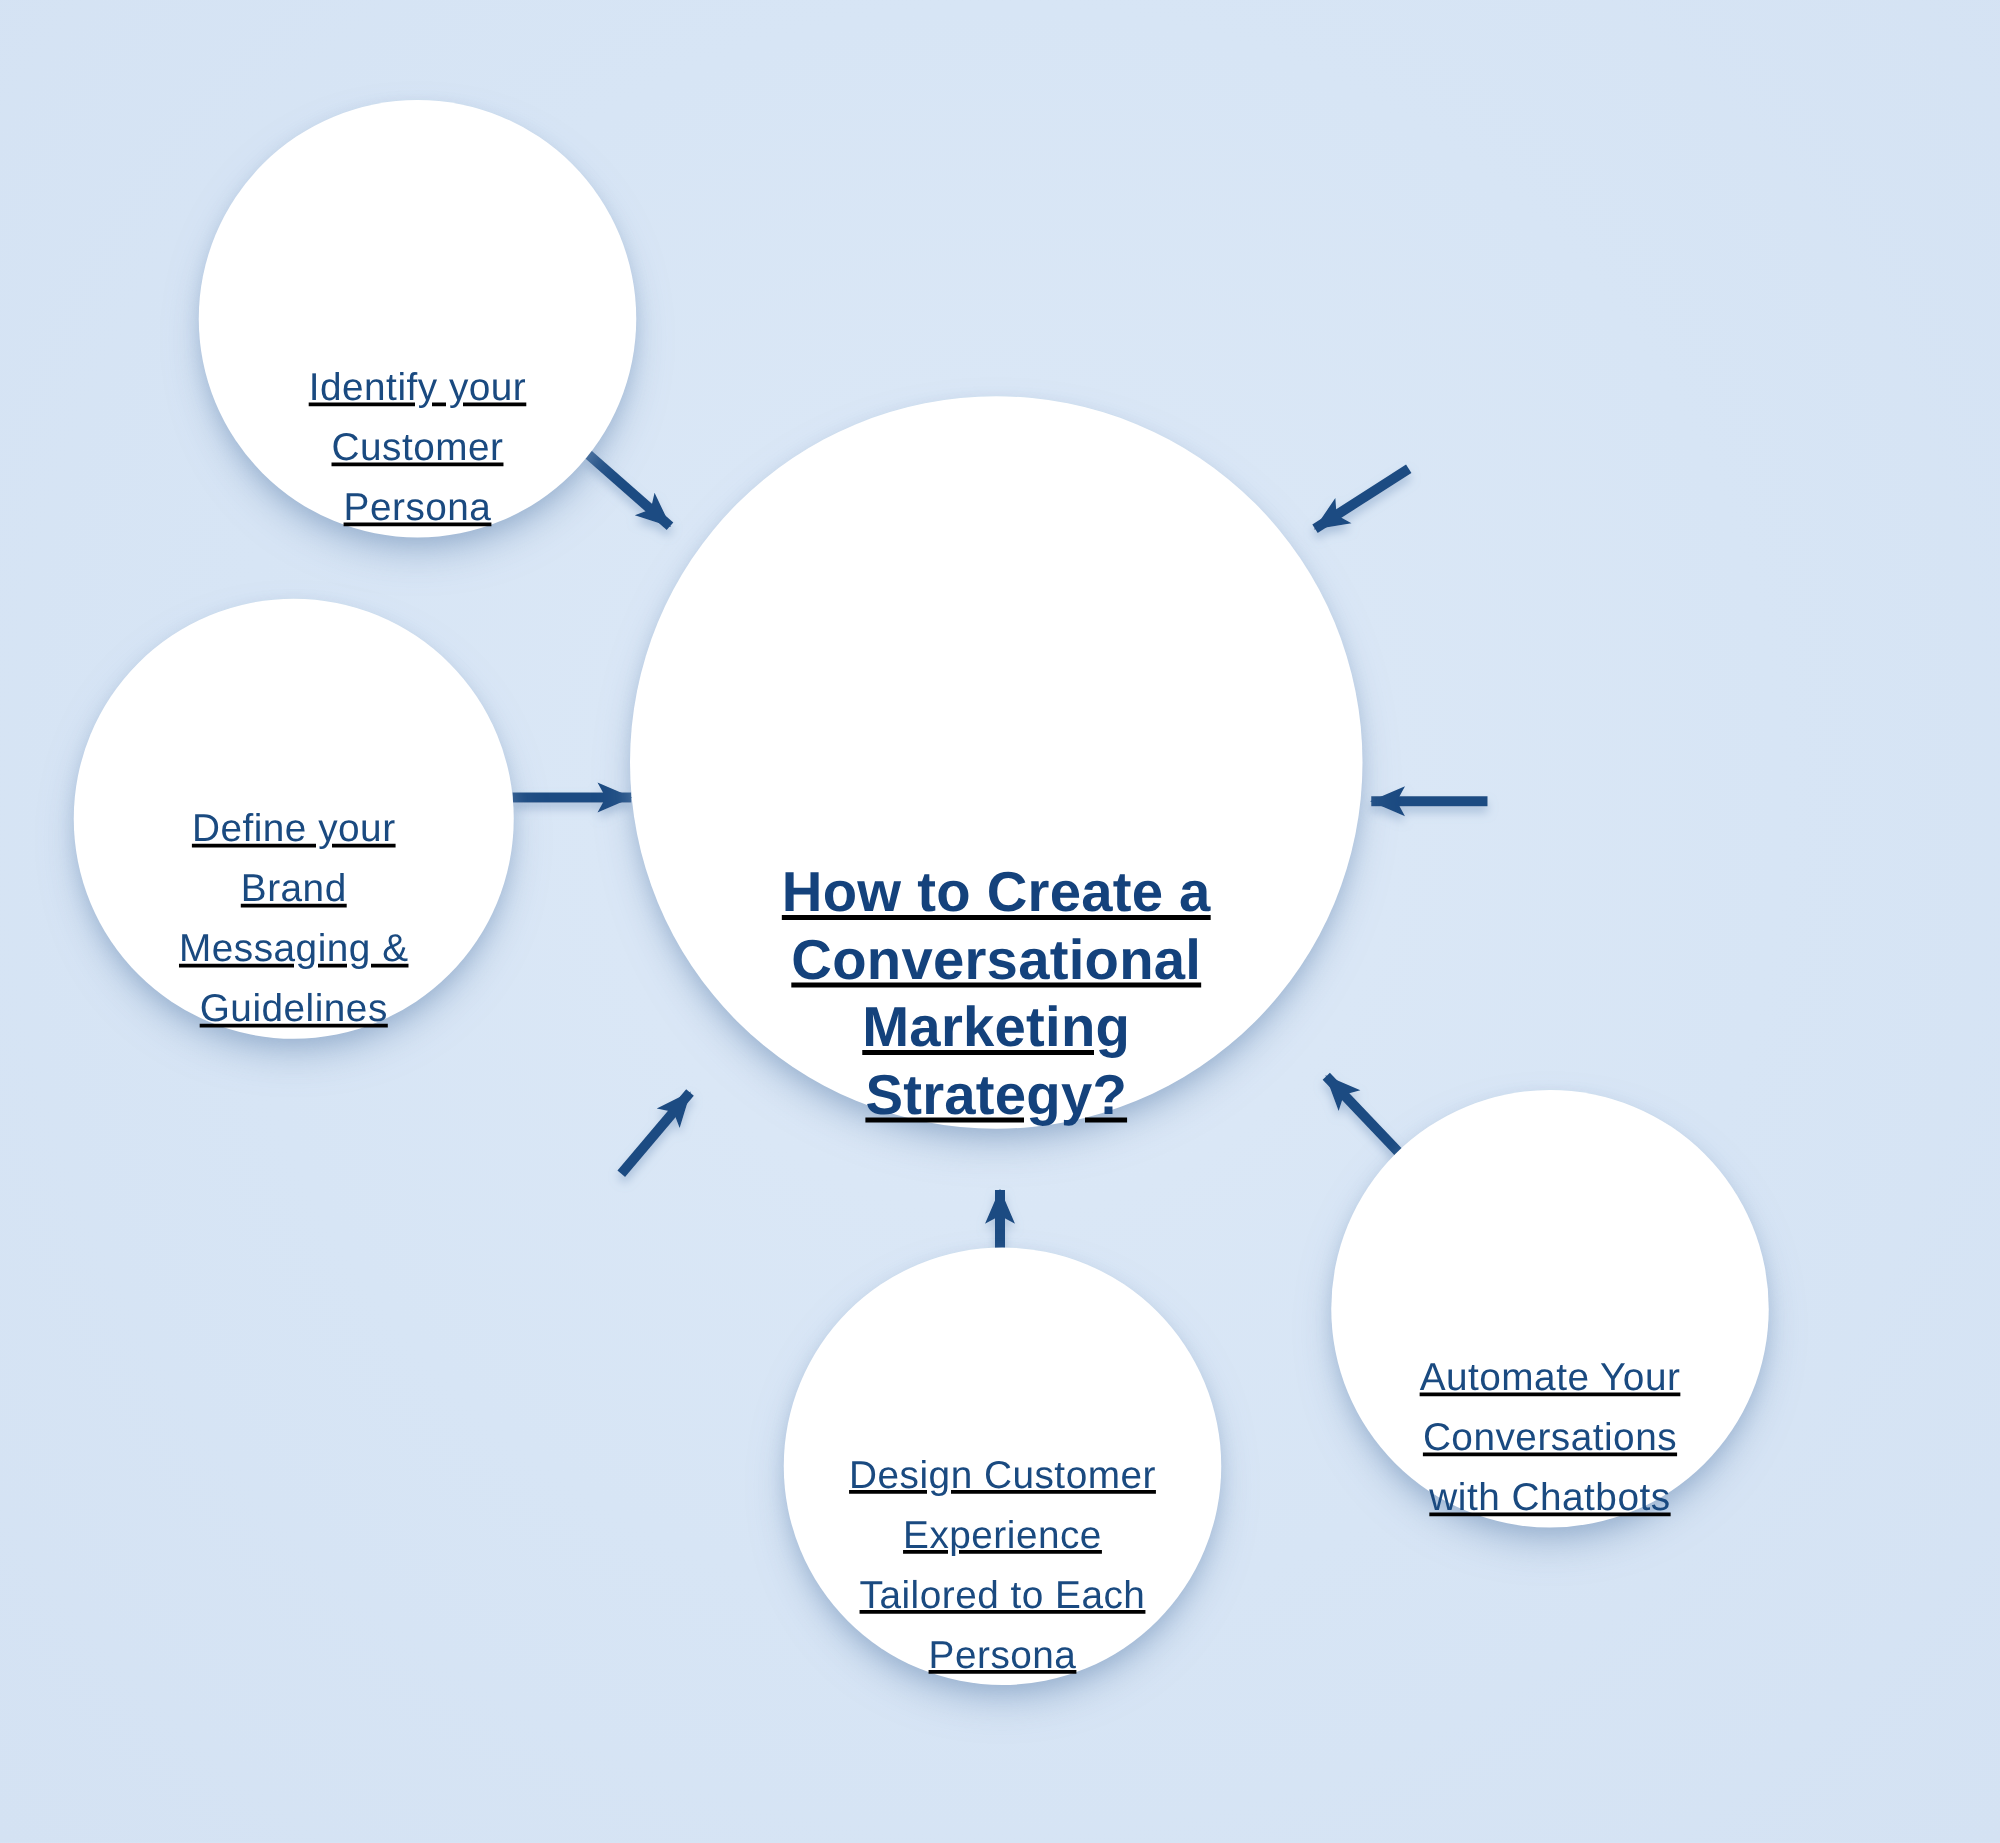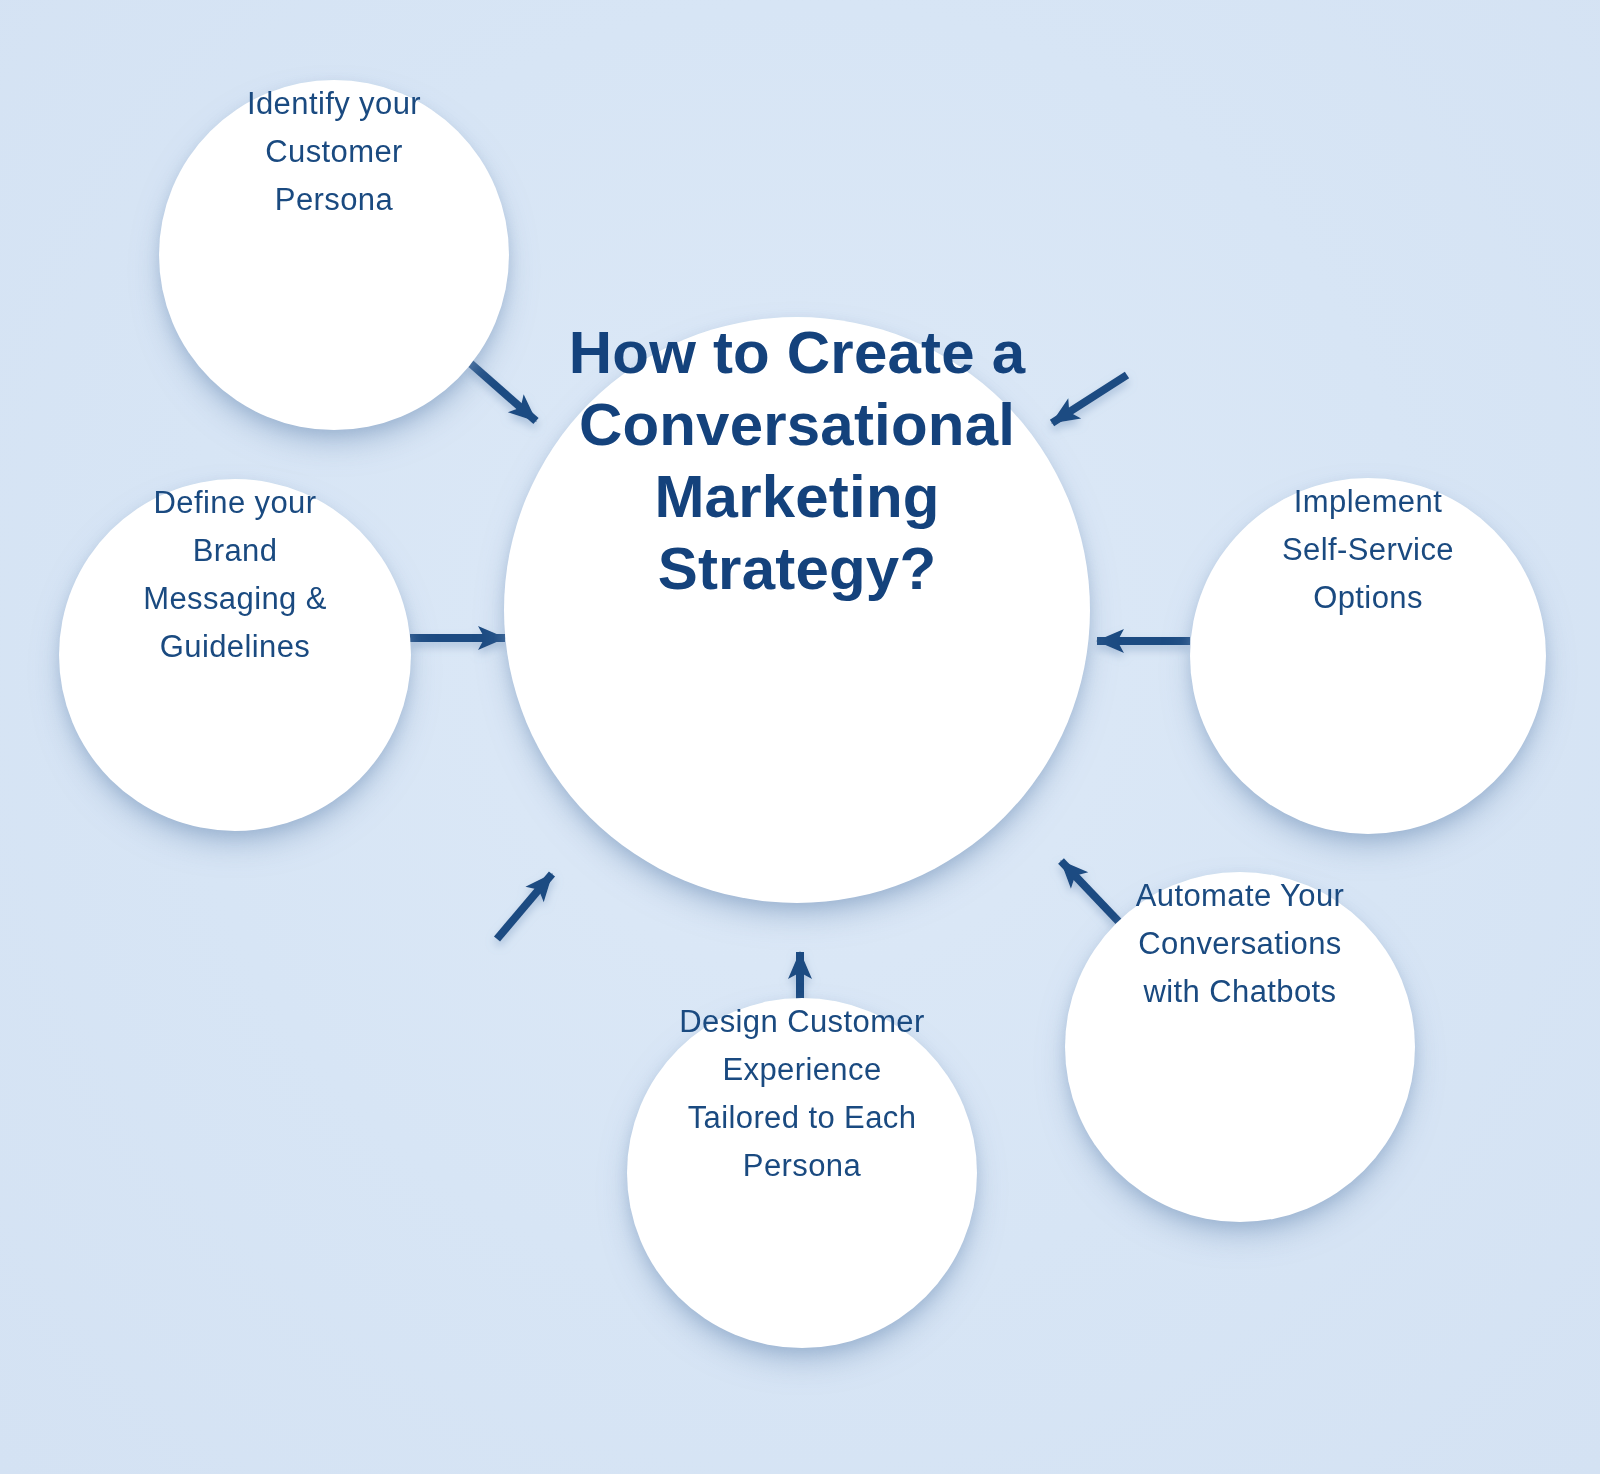--- a/index.html
+++ b/index.html
@@ -26,36 +26,37 @@
   .arrows line{
     stroke:var(--arrow);
     stroke-width:8;
   }
   .arrow-head{fill:var(--arrow);}
   .circle{
     position:absolute;
     border-radius:50%;
     background:var(--circle-fill);
     box-shadow:0 16px 30px -4px rgba(125,155,192,.55), 0 5px 12px rgba(125,155,192,.28);
-    display:flex;align-items:flex-start;justify-content:center;
+    display:flex;align-items:flex-end;justify-content:center;
     text-align:center;
+    text-decoration:underline;
   }
   .label{
     white-space:pre-line;
     color:var(--node-text);
     font-size:31px;
     line-height:1.55;
     letter-spacing:.4px;
     font-weight:400;
     padding:0 14px;
   }
   .title{
     white-space:pre-line;
     color:var(--title-text);
-    font-size:60px;
+    font-size:45px;
     line-height:1.2;
     font-weight:700;
     letter-spacing:.2px;
     padding:0 30px;
   }
 </style>
 </head>
 <body>
 
 <div class="canvas">
@@ -94,25 +95,20 @@
   </div>
 
 
   <div class="circle" style="left:59px;top:479px;width:352px;height:352px;">
     <p class="label">Define your
 Brand
 Messaging &amp;
 Guidelines</p>
   </div>
 
-  <div class="circle" style="left:1190px;top:478px;width:356px;height:356px;">
-    <p class="label">Implement
-Self-Service
-Options</p>
-  </div>
 
 
   <div class="circle" style="left:627px;top:998px;width:350px;height:350px;">
     <p class="label">Design Customer
 Experience
 Tailored to Each
 Persona</p>
   </div>
 
   <div class="circle" style="left:1065px;top:872px;width:350px;height:350px;">

